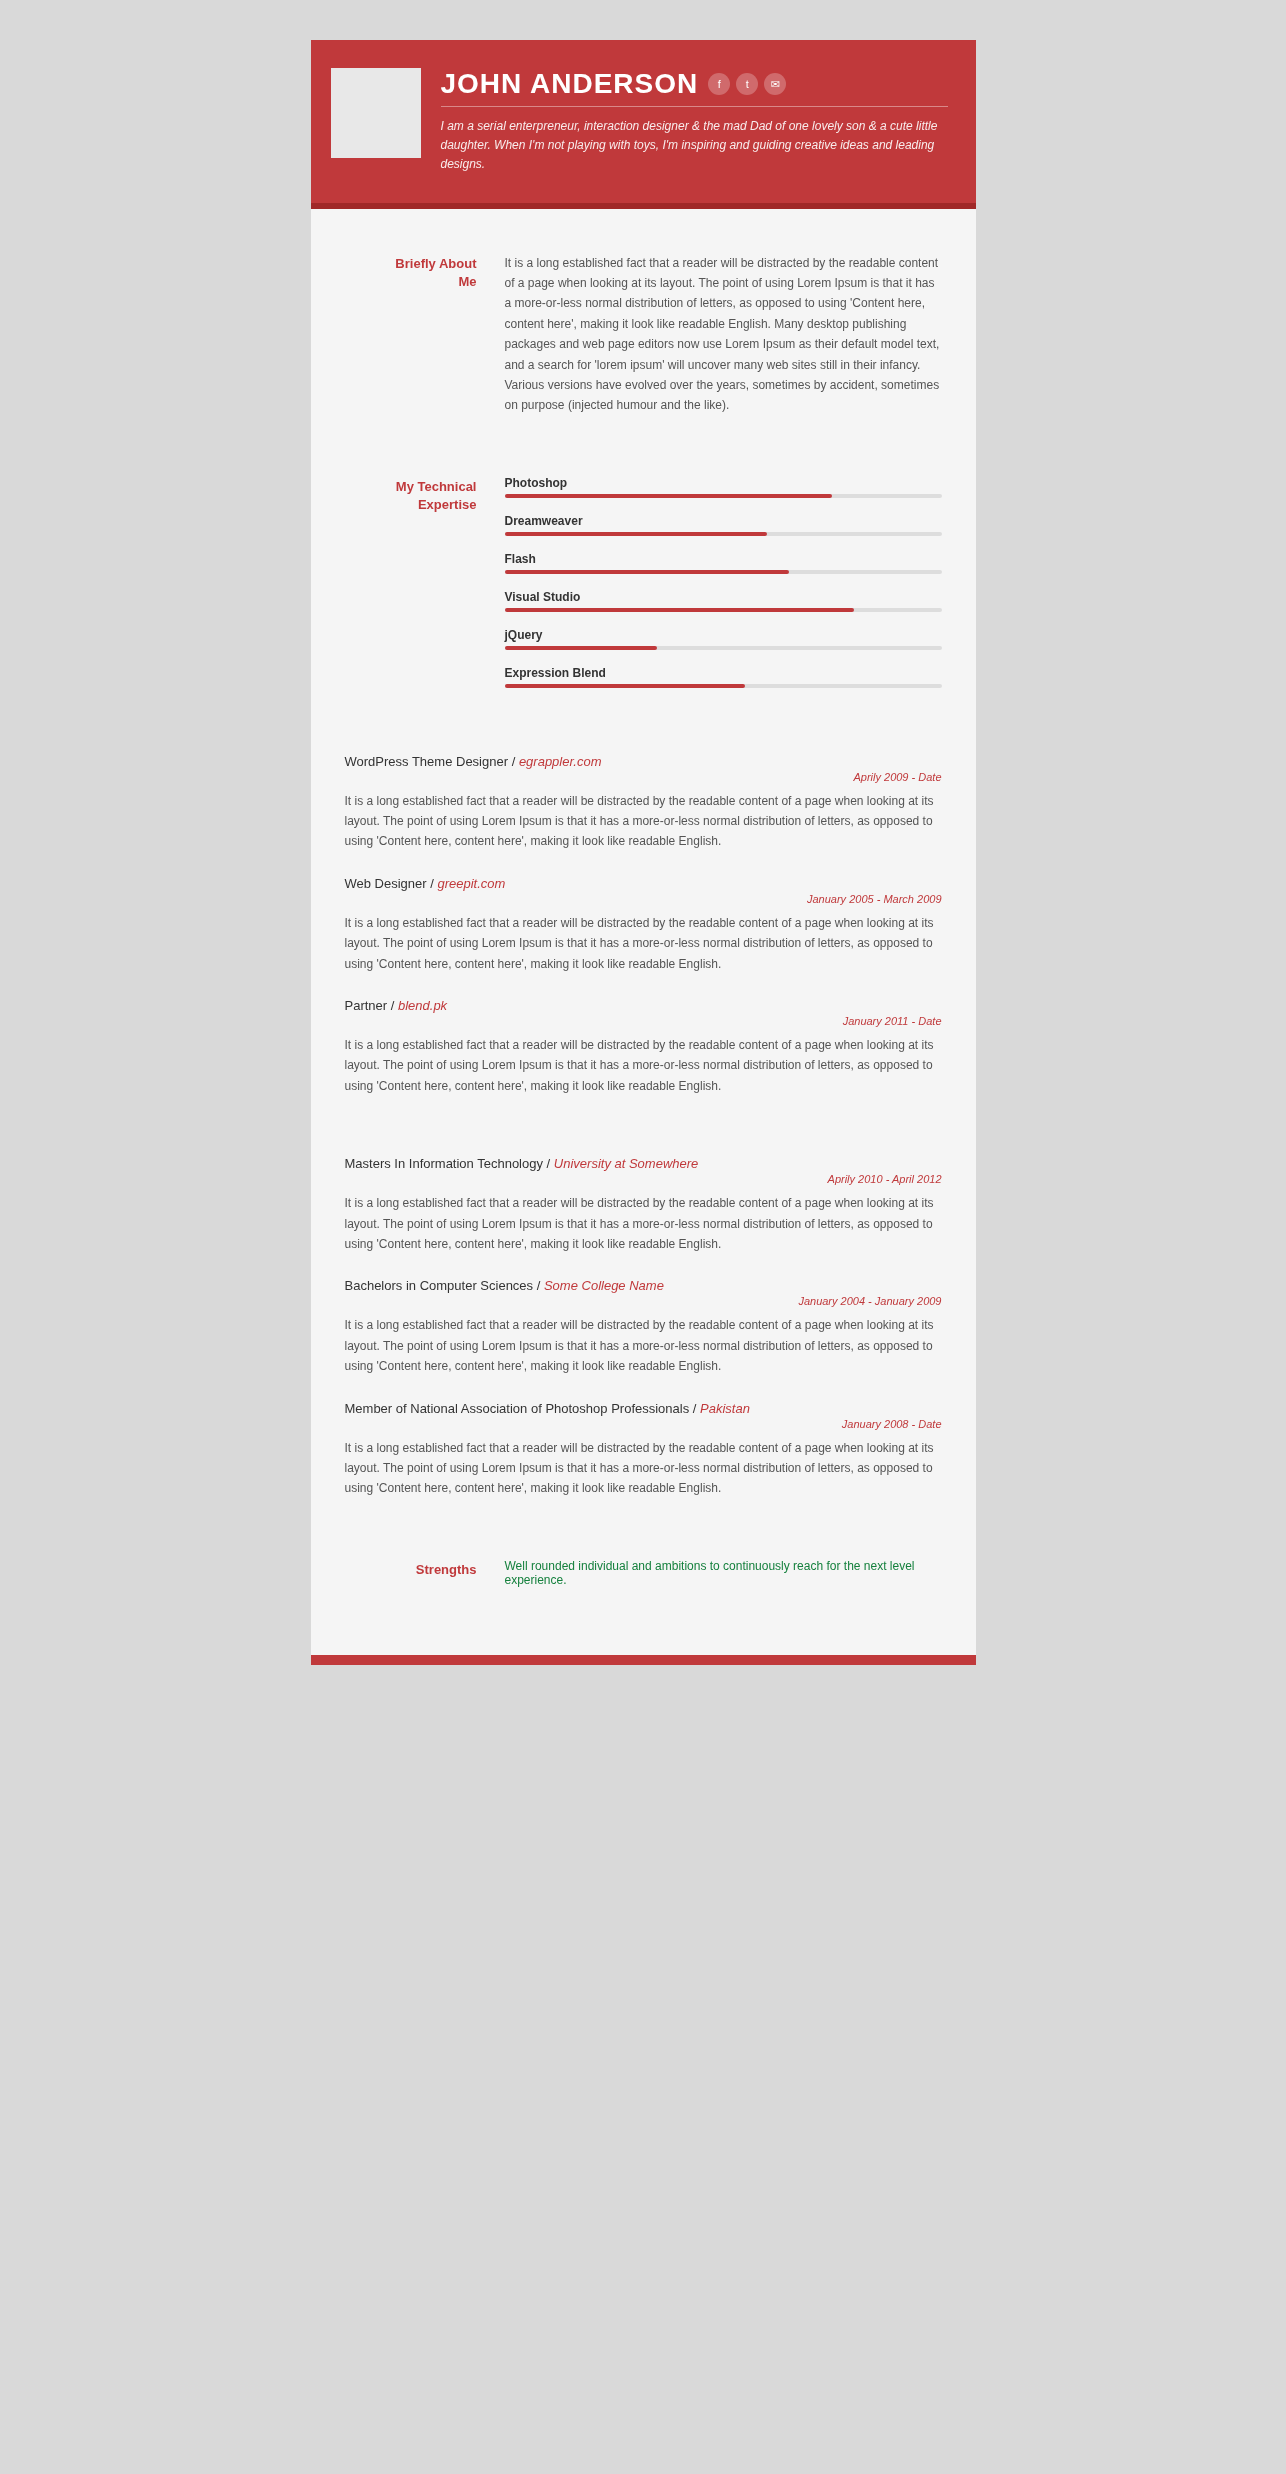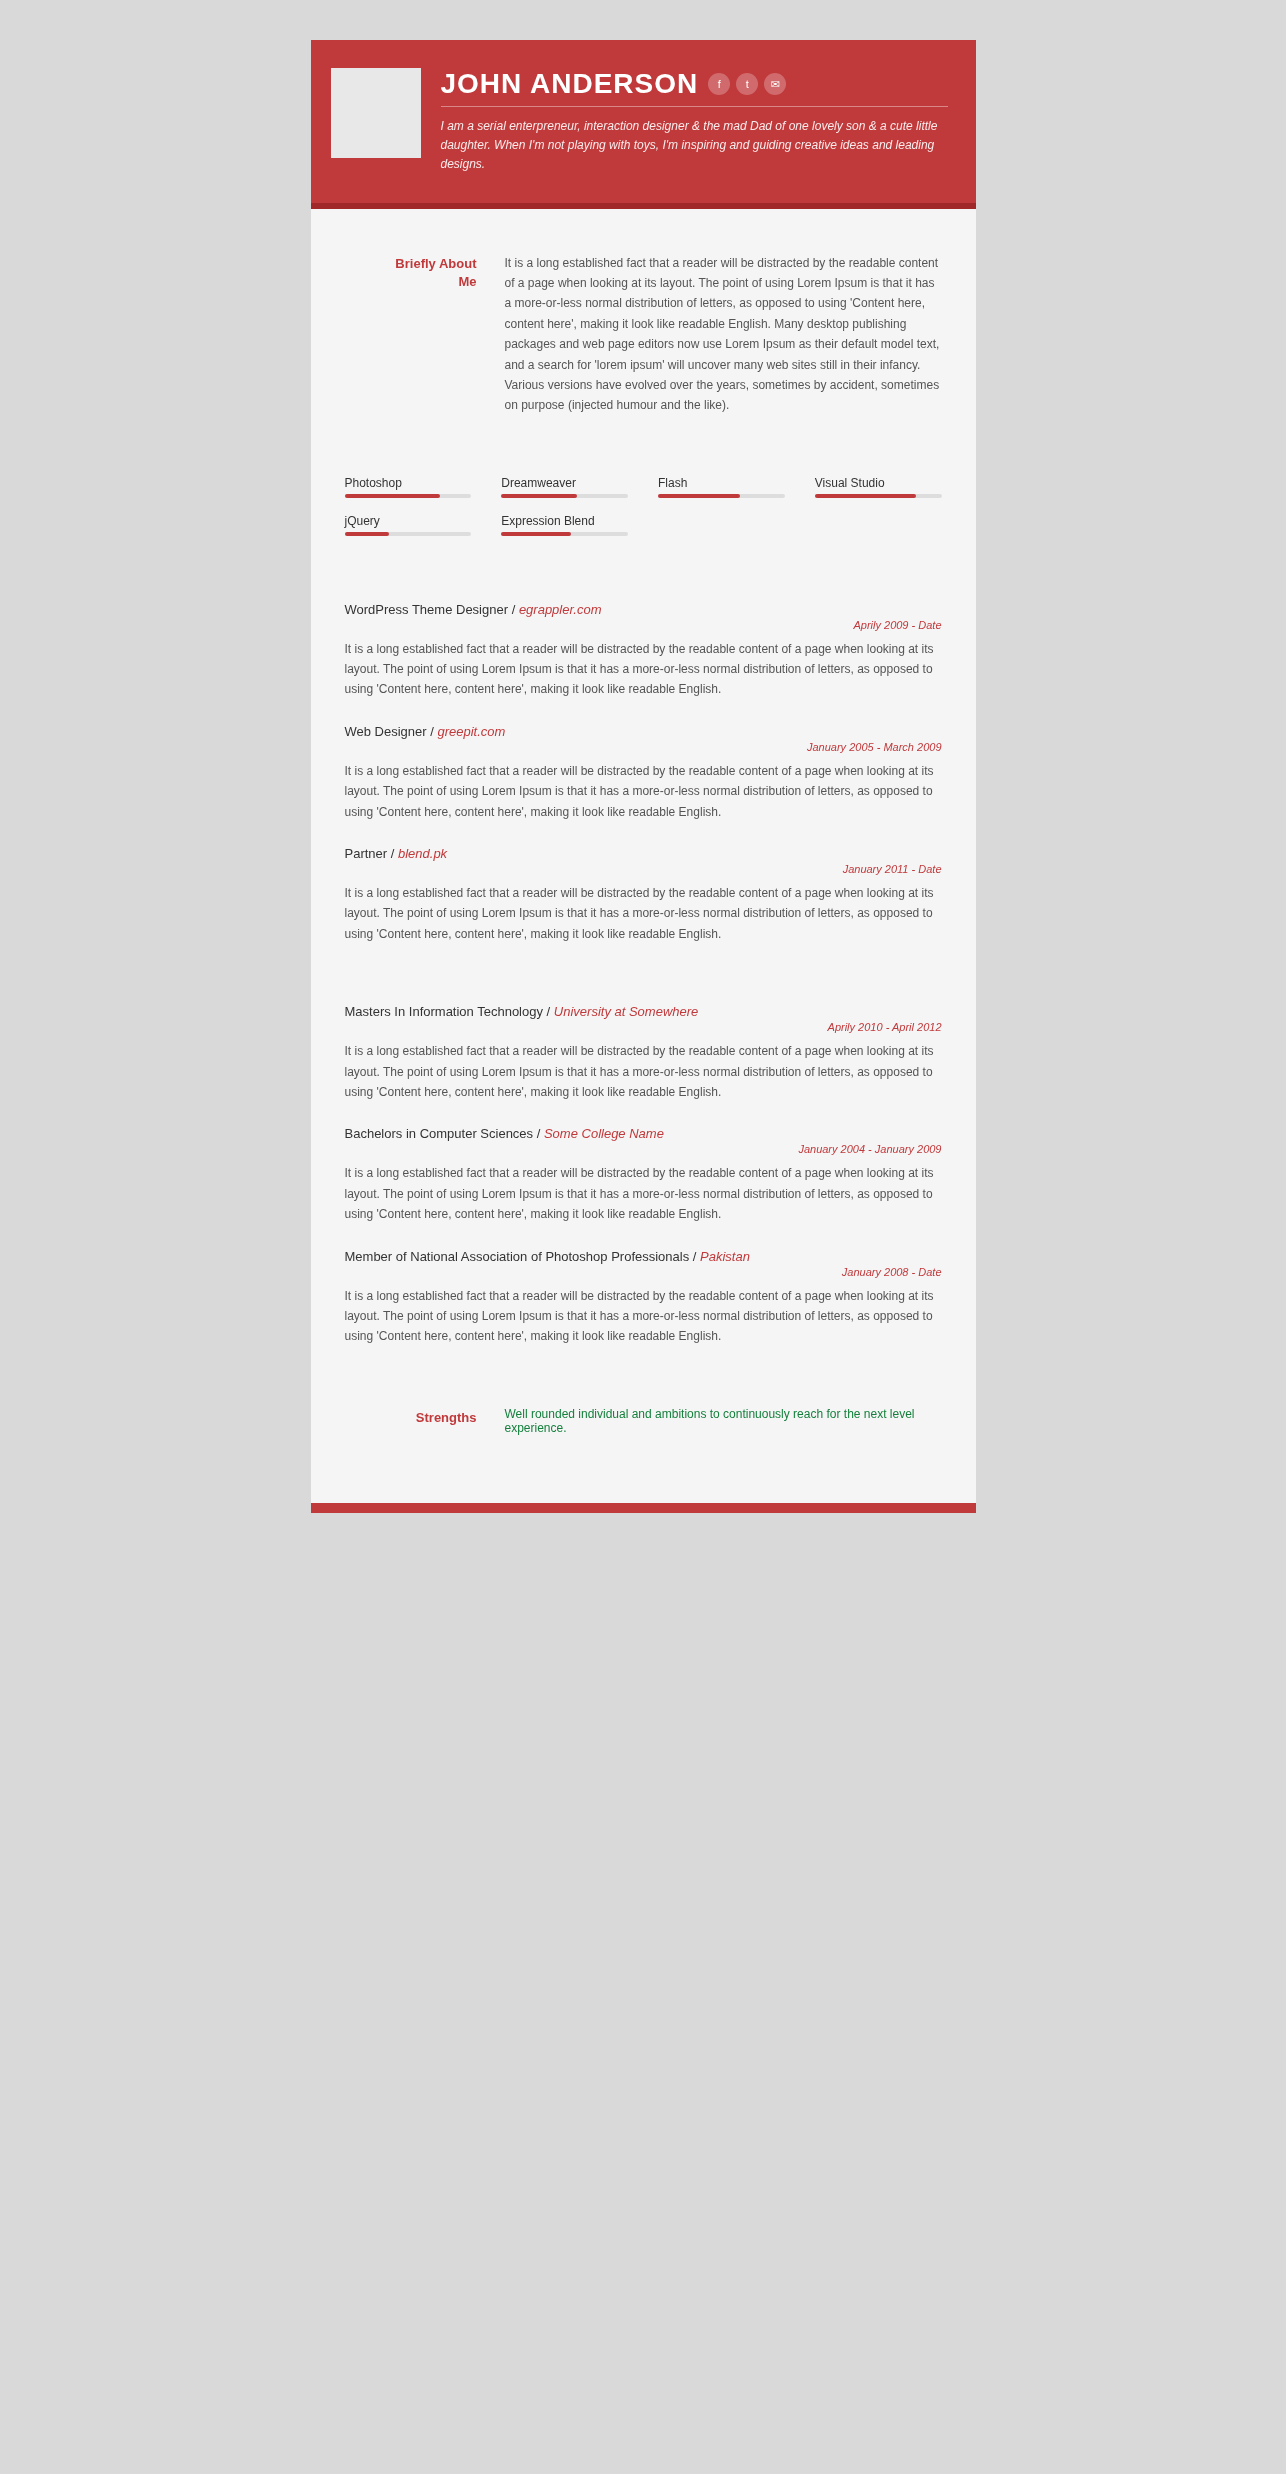--- a/index.html
+++ b/index.html
@@ -103,22 +103,23 @@
       flex: 1;
     }
     .section-text {
       color: #555;
       font-size: 12px;
       line-height: 1.7;
     }
     
     .skills-grid {
       display: grid;
-      grid-template-columns: 1fr 1fr 1fr 1fr;
+      grid-template-columns: 1fr;
       gap: 10px 30px;
+      font-weight: bold;
     }
     .skill-item {
       margin-bottom: 6px;
     }
     .skill-name {
       font-size: 12px;
       color: #333;
       margin-bottom: 4px;
     }
     .skill-bar-bg {
@@ -199,20 +200,21 @@
   <div class="main">
 
     <div class="section">
       <div class="section-label">Briefly About<br>Me</div>
       <div class="section-content">
         <p class="section-text">It is a long established fact that a reader will be distracted by the readable content of a page when looking at its layout. The point of using Lorem Ipsum is that it has a more-or-less normal distribution of letters, as opposed to using 'Content here, content here', making it look like readable English. Many desktop publishing packages and web page editors now use Lorem Ipsum as their default model text, and a search for 'lorem ipsum' will uncover many web sites still in their infancy. Various versions have evolved over the years, sometimes by accident, sometimes on purpose (injected humour and the like).</p>
       </div>
     </div>
 
     <div class="section">
+      <div class="section-label">My Technical<br>Expertise</div>
       <div class="section-content">
         <div class="skills-grid" id="skills-grid">
             <div class="skill-item">
     <div class="skill-name">Photoshop</div>
     <div class="skill-bar-bg">
       <div class="skill-bar-fill" style="width:75%"></div>
     </div>
   </div>
             <div class="skill-item">
     <div class="skill-name">Dreamweaver</div>

